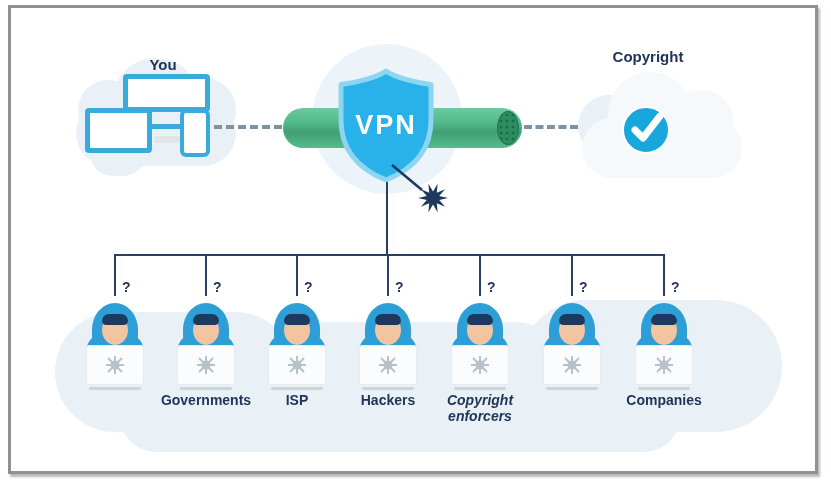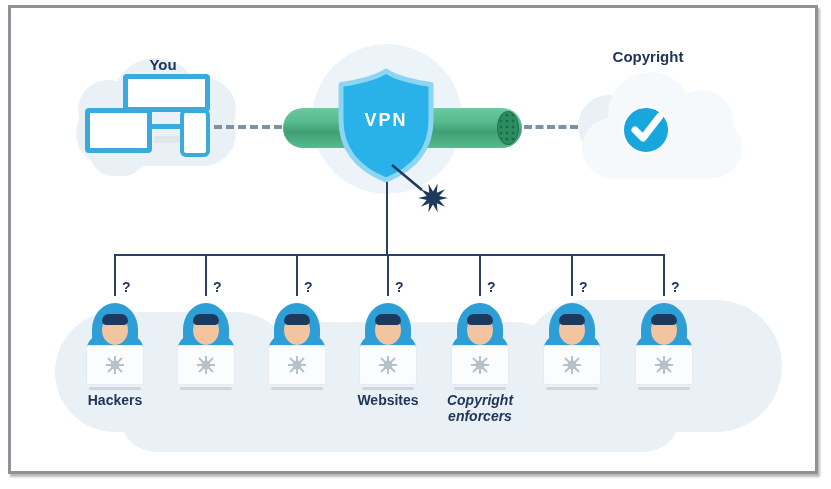--- a/index.html
+++ b/index.html
@@ -35,21 +35,21 @@
 
   
   .tunnel{left:283px;top:108px;width:239px;height:40px;border-radius:20px;z-index:2;
           background:linear-gradient(180deg,#6cc9a0 0%,#54bb8c 35%,#419f74 60%,#55bc8d 100%);}
   .tunnel-end{position:absolute;right:3px;top:3px;width:22px;height:34px;border-radius:50%;
           background:radial-gradient(circle at 50% 50%, rgba(14,64,42,.45) 1px, transparent 1.8px) 0 0/6px 6px,#2b8d60;
           border:1px solid #23754f;}
 
   
   .shield-wrap{left:332px;top:68px;width:108px;height:114px;z-index:3;}
-  .vpn-text{left:332px;top:110px;width:108px;text-align:center;color:#fff;font-size:18px;
+  .vpn-text{left:332px;top:110px;width:108px;text-align:center;color:#fff;font-size:27px;
             font-weight:700;letter-spacing:2px;z-index:4;}
 
   
   .puff{background:#f5f9fc;z-index:2;}
 
   
   .navy-line{background:#2a3f63;z-index:2;}
   .vline{left:386px;top:172px;width:2px;height:84px;}
   .hline{left:114px;top:254px;width:551px;height:2px;}
 
@@ -151,93 +151,94 @@
               <line x1="11" y1="2" x2="11" y2="20"></line>
               <line x1="2" y1="11" x2="20" y2="11"></line>
               <line x1="4" y1="4" x2="18" y2="18"></line>
               <line x1="18" y1="4" x2="4" y2="18"></line>
             </g>
           <circle cx="11" cy="11" r="4.5" fill="#b7c1c9"></circle>
         </svg>
       </div>
       <div class="lapbase"></div>
     </div>
+  </div>
+
+  <div class="threat" style="left:161px">
+    <div class="drop"></div>
+    <div class="q">?</div>
+    <div class="spy">
+      <div class="shoulders"></div>
+        <div class="hood"></div>
+        <div class="face"></div>
+        <div class="fringe"></div>
+      <div class="laptop">
+          <svg width="22" height="22" viewBox="0 0 22 22">
+            <g stroke="#b7c1c9" stroke-width="2">
+              <line x1="11" y1="2" x2="11" y2="20"></line>
+              <line x1="2" y1="11" x2="20" y2="11"></line>
+              <line x1="4" y1="4" x2="18" y2="18"></line>
+              <line x1="18" y1="4" x2="4" y2="18"></line>
+            </g>
+            <circle cx="11" cy="11" r="4.5" fill="#b7c1c9"></circle>
+          </svg>
+        </div>
+      <div class="lapbase"></div>
+    </div>
+    <div class="tlabel">Governments</div>
+  </div>
+
+  <div class="threat" style="left:252px">
+    <div class="drop"></div>
+    <div class="q">?</div>
+    <div class="spy">
+      <div class="shoulders"></div>
+        <div class="hood"></div>
+        <div class="face"></div>
+        <div class="fringe"></div>
+      <div class="laptop">
+          <svg width="22" height="22" viewBox="0 0 22 22">
+            <g stroke="#b7c1c9" stroke-width="2">
+              <line x1="11" y1="2" x2="11" y2="20"></line>
+              <line x1="2" y1="11" x2="20" y2="11"></line>
+              <line x1="4" y1="4" x2="18" y2="18"></line>
+              <line x1="18" y1="4" x2="4" y2="18"></line>
+            </g>
+            <circle cx="11" cy="11" r="4.5" fill="#b7c1c9"></circle>
+          </svg>
+        </div>
+      <div class="lapbase"></div>
+    </div>
+    <div class="tlabel">ISP</div>
+  </div>
+
+  <div class="threat" style="left:343px">
+    <div class="drop"></div>
+    <div class="q">?</div>
+    <div class="spy">
+      <div class="shoulders"></div>
+        <div class="hood"></div>
+        <div class="face"></div>
+        <div class="fringe"></div>
+      <div class="laptop">
+          <svg width="22" height="22" viewBox="0 0 22 22">
+            <g stroke="#b7c1c9" stroke-width="2">
+              <line x1="11" y1="2" x2="11" y2="20"></line>
+              <line x1="2" y1="11" x2="20" y2="11"></line>
+              <line x1="4" y1="4" x2="18" y2="18"></line>
+              <line x1="18" y1="4" x2="4" y2="18"></line>
+            </g>
+            <circle cx="11" cy="11" r="4.5" fill="#b7c1c9"></circle>
+          </svg>
+        </div>
+      <div class="lapbase"></div>
+    </div>
     <div class="tlabel">Hackers</div>
   </div>
 
-  <div class="threat" style="left:161px">
-    <div class="drop"></div>
-    <div class="q">?</div>
-    <div class="spy">
-      <div class="shoulders"></div>
-        <div class="hood"></div>
-        <div class="face"></div>
-        <div class="fringe"></div>
-      <div class="laptop">
-          <svg width="22" height="22" viewBox="0 0 22 22">
-            <g stroke="#b7c1c9" stroke-width="2">
-              <line x1="11" y1="2" x2="11" y2="20"></line>
-              <line x1="2" y1="11" x2="20" y2="11"></line>
-              <line x1="4" y1="4" x2="18" y2="18"></line>
-              <line x1="18" y1="4" x2="4" y2="18"></line>
-            </g>
-            <circle cx="11" cy="11" r="4.5" fill="#b7c1c9"></circle>
-          </svg>
-        </div>
-      <div class="lapbase"></div>
-    </div>
-  </div>
-
-  <div class="threat" style="left:252px">
-    <div class="drop"></div>
-    <div class="q">?</div>
-    <div class="spy">
-      <div class="shoulders"></div>
-        <div class="hood"></div>
-        <div class="face"></div>
-        <div class="fringe"></div>
-      <div class="laptop">
-          <svg width="22" height="22" viewBox="0 0 22 22">
-            <g stroke="#b7c1c9" stroke-width="2">
-              <line x1="11" y1="2" x2="11" y2="20"></line>
-              <line x1="2" y1="11" x2="20" y2="11"></line>
-              <line x1="4" y1="4" x2="18" y2="18"></line>
-              <line x1="18" y1="4" x2="4" y2="18"></line>
-            </g>
-            <circle cx="11" cy="11" r="4.5" fill="#b7c1c9"></circle>
-          </svg>
-        </div>
-      <div class="lapbase"></div>
-    </div>
-  </div>
-
-  <div class="threat" style="left:343px">
-    <div class="drop"></div>
-    <div class="q">?</div>
-    <div class="spy">
-      <div class="shoulders"></div>
-        <div class="hood"></div>
-        <div class="face"></div>
-        <div class="fringe"></div>
-      <div class="laptop">
-          <svg width="22" height="22" viewBox="0 0 22 22">
-            <g stroke="#b7c1c9" stroke-width="2">
-              <line x1="11" y1="2" x2="11" y2="20"></line>
-              <line x1="2" y1="11" x2="20" y2="11"></line>
-              <line x1="4" y1="4" x2="18" y2="18"></line>
-              <line x1="18" y1="4" x2="4" y2="18"></line>
-            </g>
-            <circle cx="11" cy="11" r="4.5" fill="#b7c1c9"></circle>
-          </svg>
-        </div>
-      <div class="lapbase"></div>
-    </div>
-    <div class="tlabel">Websites</div>
-  </div>
-
   <div class="threat wrap" style="left:435px">
     <div class="drop"></div>
     <div class="q">?</div>
     <div class="spy">
       <div class="shoulders"></div>
         <div class="hood"></div>
         <div class="face"></div>
         <div class="fringe"></div>
       <div class="laptop">
           <svg width="22" height="22" viewBox="0 0 22 22">
@@ -292,16 +293,17 @@
               <line x1="11" y1="2" x2="11" y2="20"></line>
               <line x1="2" y1="11" x2="20" y2="11"></line>
               <line x1="4" y1="4" x2="18" y2="18"></line>
               <line x1="18" y1="4" x2="4" y2="18"></line>
             </g>
             <circle cx="11" cy="11" r="4.5" fill="#b7c1c9"></circle>
           </svg>
         </div>
       <div class="lapbase"></div>
     </div>
+    <div class="tlabel">Companies</div>
   </div>
 
   <div class="frame"></div>
 </div>
 
 </body></html>

